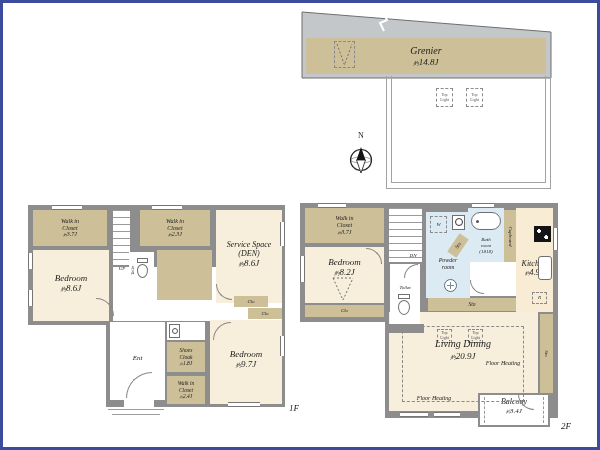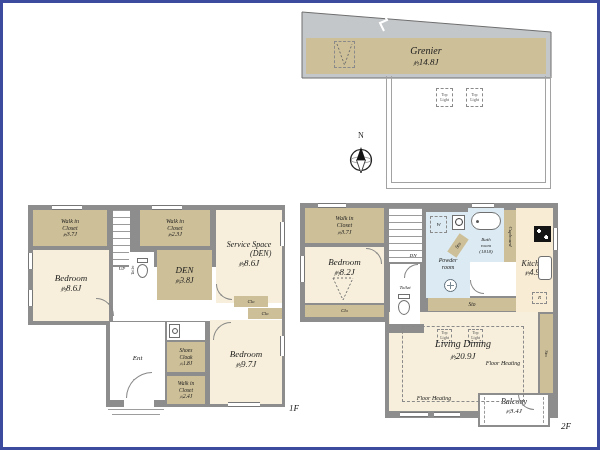--- a/index.html
+++ b/index.html
@@ -92,30 +92,26 @@
   </div>
   <div class="white treads" style="left:113px;top:210px;width:17px;height:55px;z-index:6;"></div>
   <div class="lbl nm fz5" style="left:109px;top:265px;width:26px;height:8px;">UP</div>
   <div class="closet" style="left:140px;top:210px;width:70px;height:36px;z-index:6;"></div>
   <div class="lbl" style="left:140px;top:211px;width:70px;height:34px;">
     <div class="nm fz6">Walk in
 Closet</div>
     <div class="size fz6">約2.3J</div>
   </div>
   <div class="room" style="left:216px;top:210px;width:66px;height:93px;z-index:6;"></div>
-  <div class="lbl" style="left:216px;top:226px;width:66px;height:56px;text-align:right;">
+  <div class="lbl" style="left:216px;top:226px;width:66px;height:56px;">
     <div class="nm fz8">Service Space
 (DEN)</div>
     <div class="size fz9">約8.6J</div>
   </div>
   <div class="closet" style="left:157px;top:250px;width:55px;height:50px;z-index:6;"></div>
-  <div class="lbl" style="left:157px;top:256px;width:55px;height:38px;">
-    <div class="nm fz9">DEN</div>
-    <div class="size fz8">約3.8J</div>
-  </div>
   <div class="white" style="left:129px;top:252px;width:25px;height:44px;z-index:7;"></div>
   <div class="icon" style="left:137px;top:258px;width:12px;height:22px;">
     <div class="toilet-tank" style="left:0;top:0;width:11px;height:5px;"></div>
     <div class="toilet-bowl" style="left:0;top:6px;width:11px;height:14px;"></div>
   </div>
   <div class="lbl nm fz4" style="left:122px;top:266px;width:22px;height:8px;transform:rotate(-90deg);">Toilet</div>
   <div class="closet lbl fz5" style="left:234px;top:296px;width:34px;height:11px;z-index:8;font-style:italic;">Clo</div>
   <div class="closet lbl fz5" style="left:248px;top:308px;width:34px;height:11px;z-index:8;font-style:italic;">Clo</div>
 
   <div class="white" style="left:110px;top:322px;width:55px;height:78px;z-index:6;"></div>

